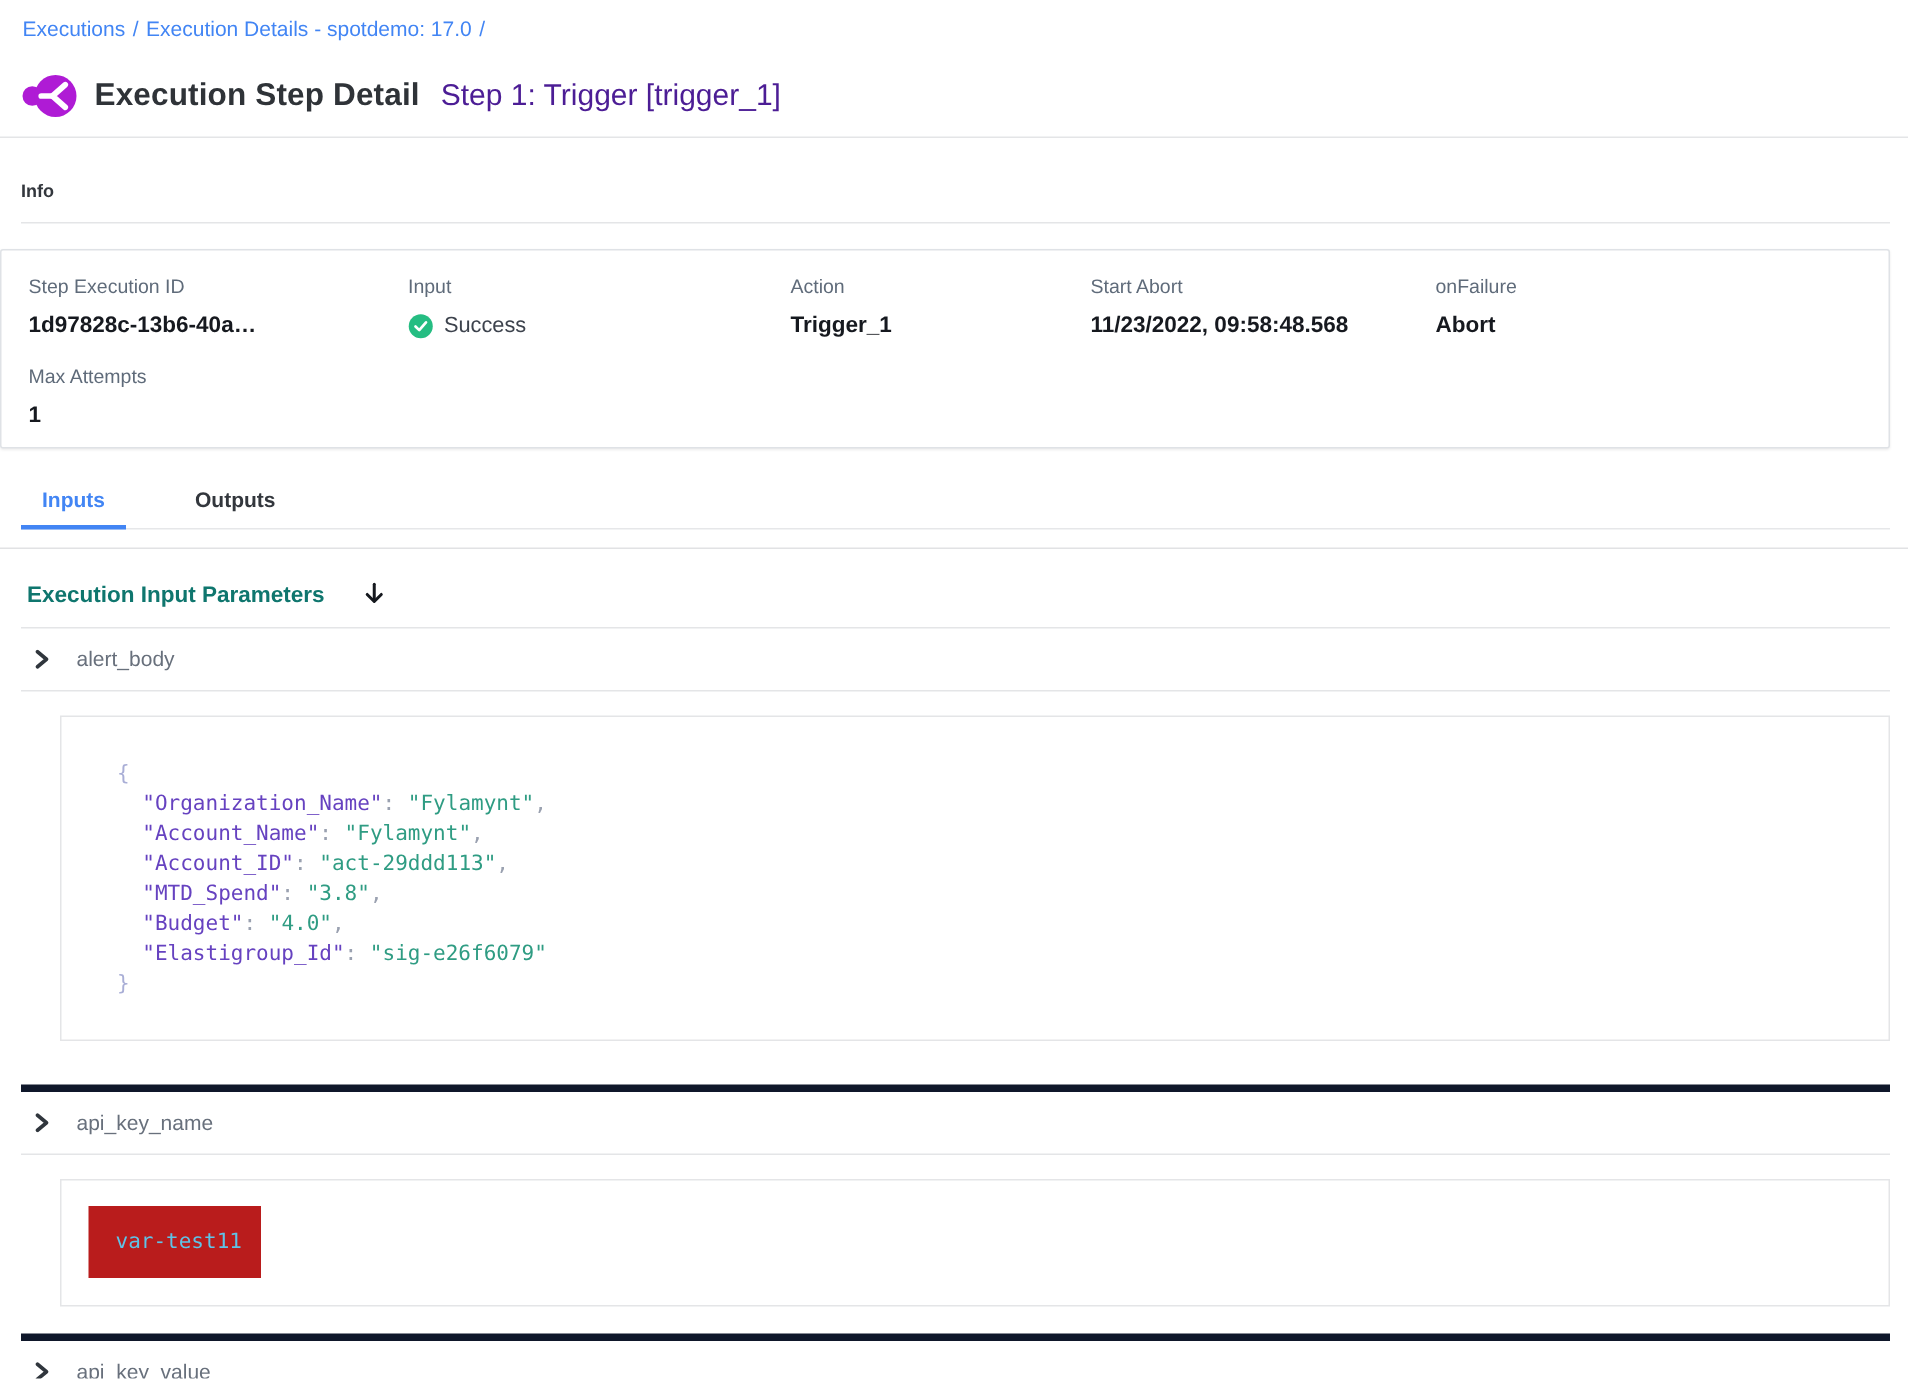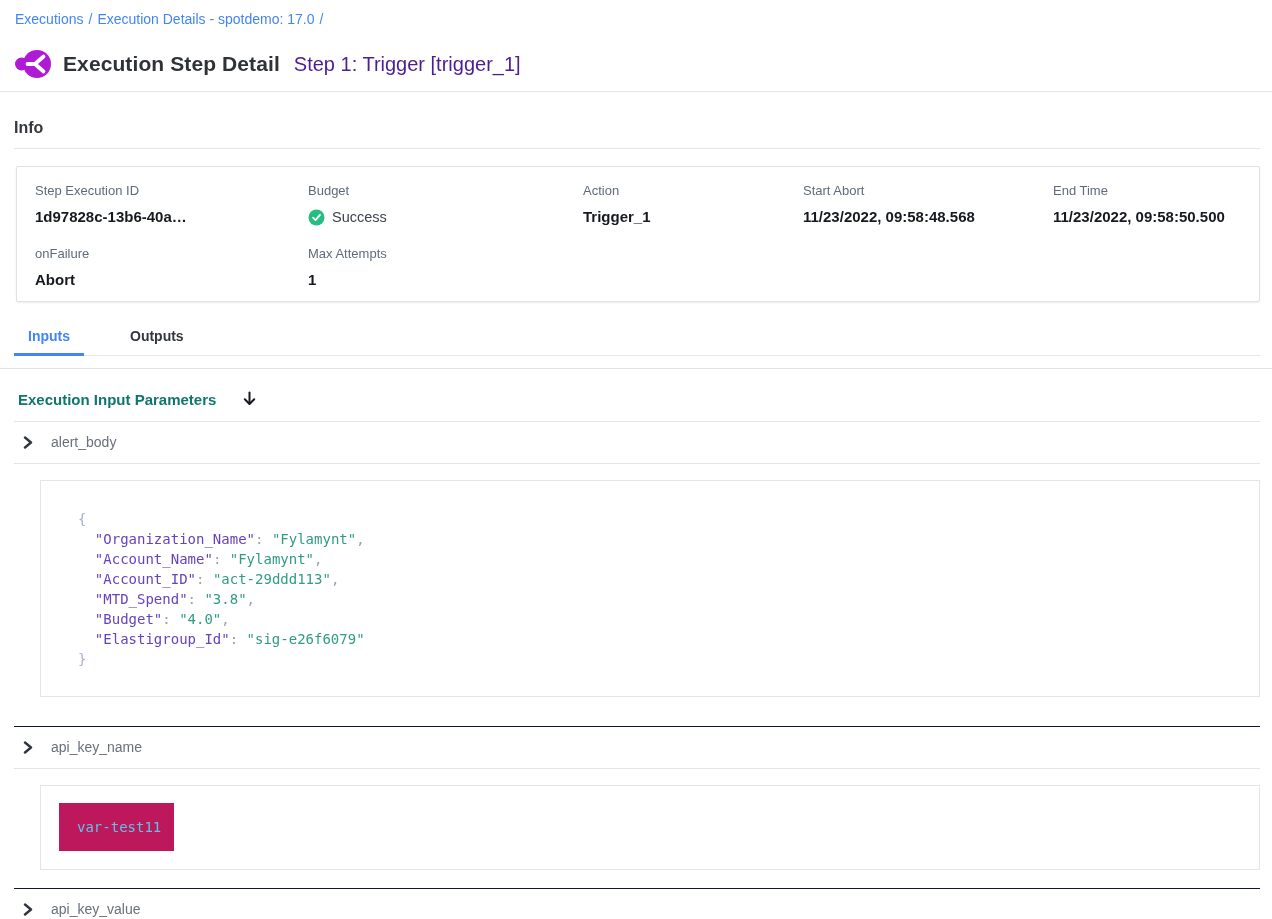--- a/index.html
+++ b/index.html
@@ -14,34 +14,33 @@
   
   .page-header { display: flex; align-items: center; margin: 19px 0 0 14px; height: 34px; }
   .logo { width: 38px; height: 32px; margin-right: 11px; flex: none; }
   .page-title { font-size: 21px; font-weight: 700; color: #2f3338; letter-spacing: 0.1px; }
   .page-subtitle { font-size: 20px; font-weight: 400; color: #4c1d95; margin-left: 14px; }
 
   .divider-full { border: none; border-top: 1px solid #e4e5e7; margin-top: 10px; }
   .divider-inset { border: none; border-top: 1px solid #e4e5e7; margin: 0 12px 0 14px; }
 
   
-  .info-heading { margin: 25px 0 0 14px; font-size: 16px; line-height: 21px; color: #33373d; }
+  .info-heading { margin: 25px 0 0 14px; font-size: 12px; line-height: 21px; color: #33373d; }
   .info-heading-rule { margin-top: 10px; }
 
   .info-card {
-    margin: 17px 12px 0 16px;
+    margin: 17px 12px 0 0;
     border: 1px solid #dfe2e6;
     border-radius: 2px;
     box-shadow: 0 1px 2px rgba(0,0,0,0.08);
     background: #fff;
     padding: 16px 26px 12px 18px;
     display: grid;
     grid-template-columns: 253px 255px 200px 230px auto;
     grid-row-gap: 17px;
-    gap: 20px;
   }
   .field-label { font-size: 13px; color: #5f6b7a; line-height: 16px; margin-bottom: 9px; }
   .field-value { font-size: 15px; font-weight: 600; color: #16191f; line-height: 18px; }
   .field-value.link-strong { color: #1673e6; cursor: pointer; }
   .field-value.link-light { color: #5c9dd9; cursor: pointer; }
   .status-line { display: flex; align-items: center; font-weight: 400; color: #3d434d; font-size: 14.5px; }
   .status-line svg { margin-right: 7px; }
 
   
   .tabs { margin: 26px 12px 0 14px; display: flex; gap: 32px; border-bottom: 1px solid #e6e7e9; }
@@ -53,35 +52,35 @@
 
   
   .params-header { margin: 0 12px 0 14px; padding: 22px 4px 13px; border-bottom: 1px solid #e4e5e7;
                    display: flex; align-items: center; }
   .params-title { font-size: 15px; font-weight: 600; color: #0f766e; }
   .download-btn { margin-left: 26px; background: none; border: none; cursor: pointer; line-height: 0; padding: 0; }
 
   
   .section-row { margin: 0 12px 0 14px; padding: 12px 4px 13px; border-bottom: 1px solid #e4e5e7;
                  display: flex; align-items: center; cursor: pointer; }
-  .section-row.bordered-top { border-top: 1px solid #0f172a; }
+  .section-row.bordered-top { border-top: 5px solid #0f172a; }
   .chevron { line-height: 0; margin: 0 17px 0 4px; }
   .section-label { font-size: 14px; color: #68707c; }
 
   
   .content-box { margin: 16px 12px 0 40px; border: 1px solid #e4e5e7; background: #fff; }
   .code-box { padding: 28px 20px 27px 37px; }
   pre.code { font-family: "DejaVu Sans Mono", monospace; font-size: 14px; line-height: 20px; white-space: pre; }
   .cb { color: #a9aed6; }      
   .ck { color: #6642c0; }      
   .cp { color: #9aa1b0; }      
   .cs { color: #2f9c83; }      
 
   .value-box { padding: 17px 20px 18px 18px; }
-  .value-chip { display: inline-block; background: #be185d; padding: 16px 13px 16px 18px;
+  .value-chip { display: inline-block; background: #b91c1c; padding: 16px 13px 16px 18px;
                 font-family: "DejaVu Sans Mono", monospace; font-size: 14px; color: #5fc3e7; }
 
   .gap29 { height: 29px; }
   .gap18 { height: 18px; }
 </style>
 </head>
 <body>
 
 <nav class="breadcrumb">
   <a>Executions</a><span class="sep">/</span><a>Execution Details - spotdemo: 17.0</a><span class="sep">/</span>
@@ -105,41 +104,37 @@
 <h2 class="info-heading">Info</h2>
 <hr class="divider-inset info-heading-rule">
 
 <section class="info-card">
 
   <div class="field">
     <div class="field-label">Step Execution ID</div>
     <div class="field-value">1d97828c-13b6-40a…</div>
   </div>
   <div class="field">
-    <div class="field-label">Budget</div>
+    <div class="field-label">Input</div>
     <div class="field-value status-line">
       <svg width="17" height="17" viewBox="0 0 17 17">
         <circle cx="8.5" cy="8.5" r="8" fill="#25bd82"></circle>
         <path d="M5 8.7 L7.5 11.1 L12 5.9" stroke="#ffffff" stroke-width="1.8" fill="none" stroke-linecap="round" stroke-linejoin="round"></path>
       </svg>
       <span>Success</span>
     </div>
   </div>
   <div class="field">
     <div class="field-label">Action</div>
     <div class="field-value">Trigger_1</div>
   </div>
 
   <div class="field">
     <div class="field-label">Start Abort</div>
     <div class="field-value">11/23/2022, 09:58:48.568</div>
-  </div>
-  <div class="field">
-    <div class="field-label">End Time</div>
-    <div class="field-value">11/23/2022, 09:58:50.500</div>
   </div>
   <div class="field">
     <div class="field-label">onFailure</div>
     <div class="field-value">Abort</div>
   </div>
   <div class="field">
     <div class="field-label">Max Attempts</div>
     <div class="field-value">1</div>
   </div>
   <div class="field"></div>

